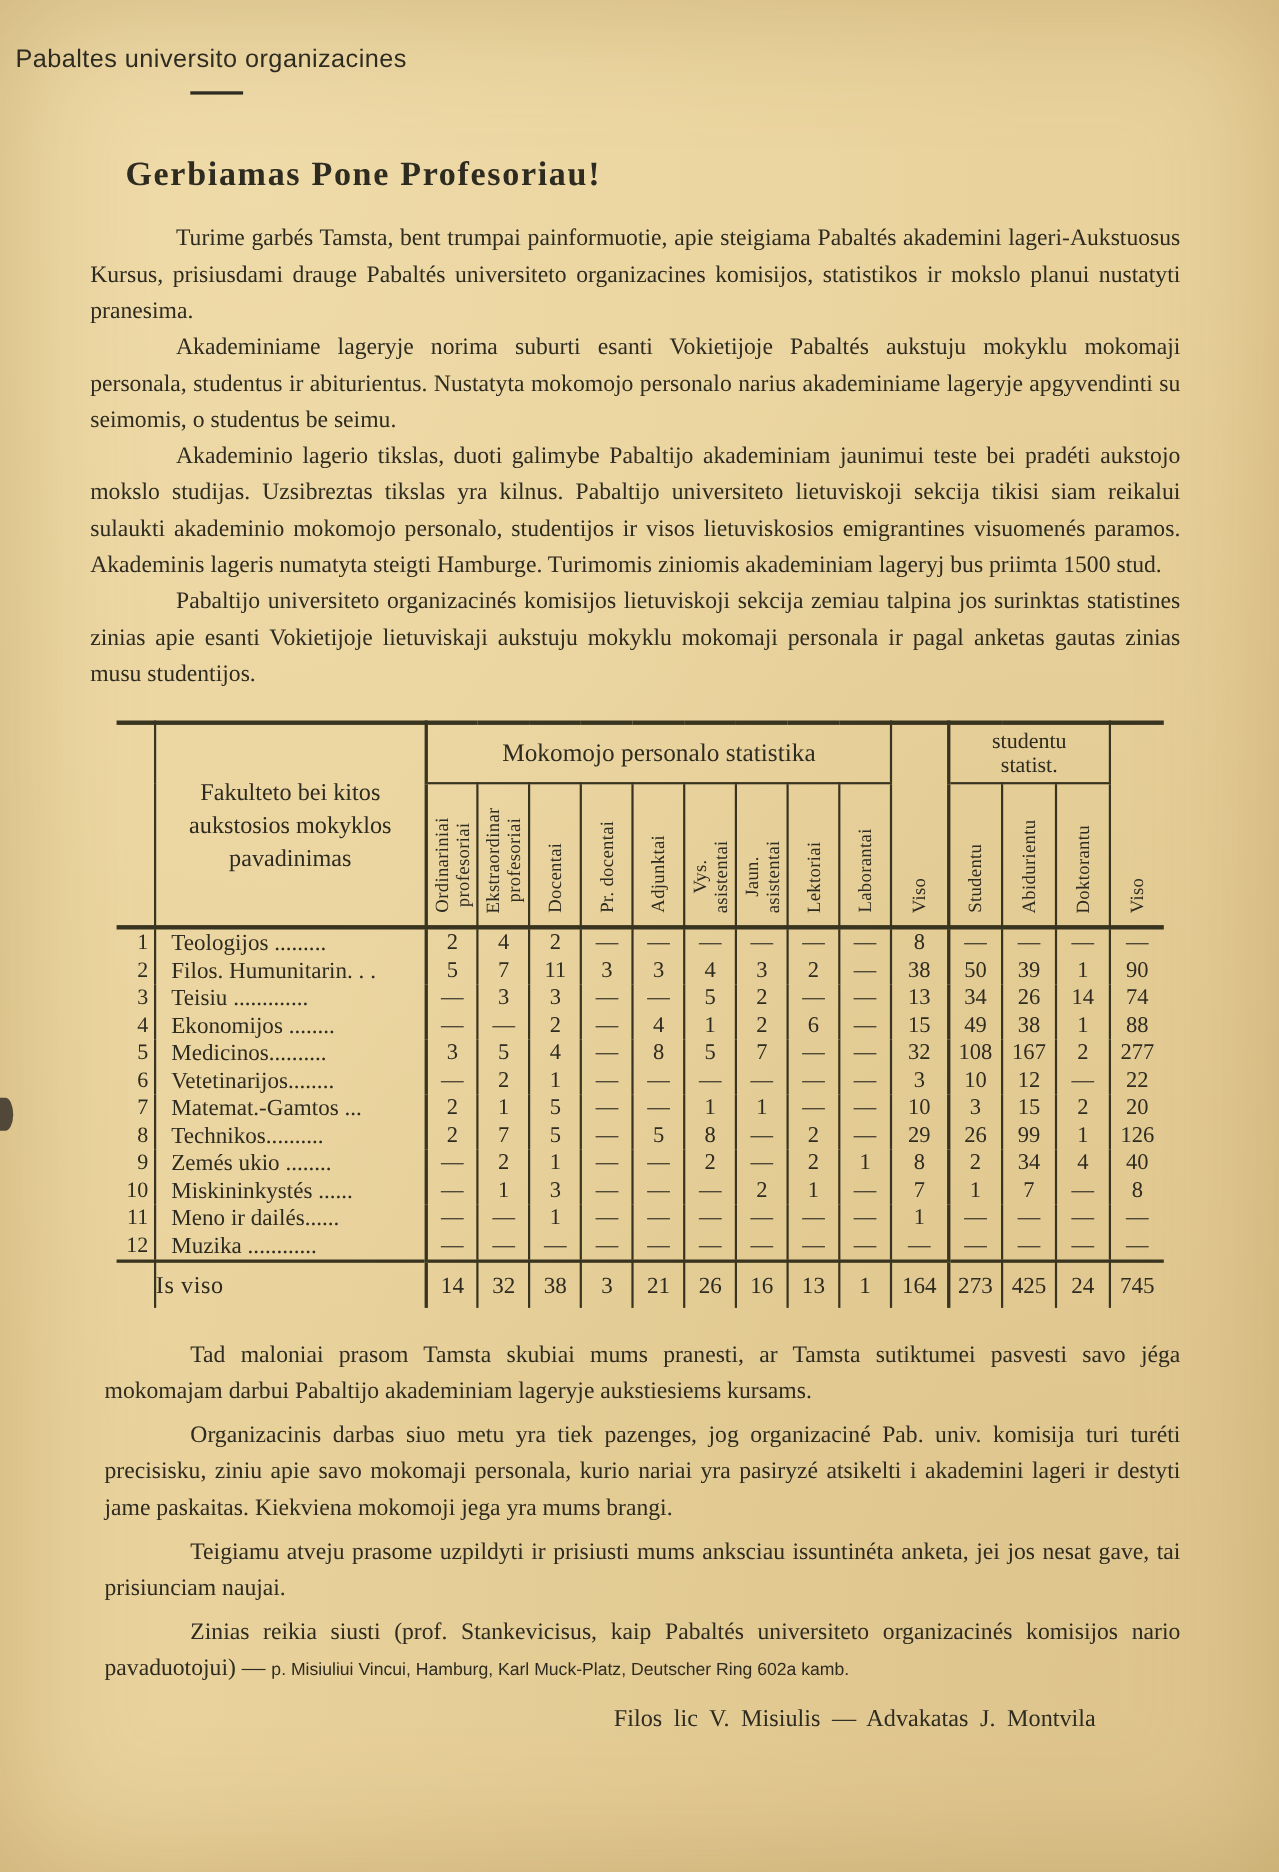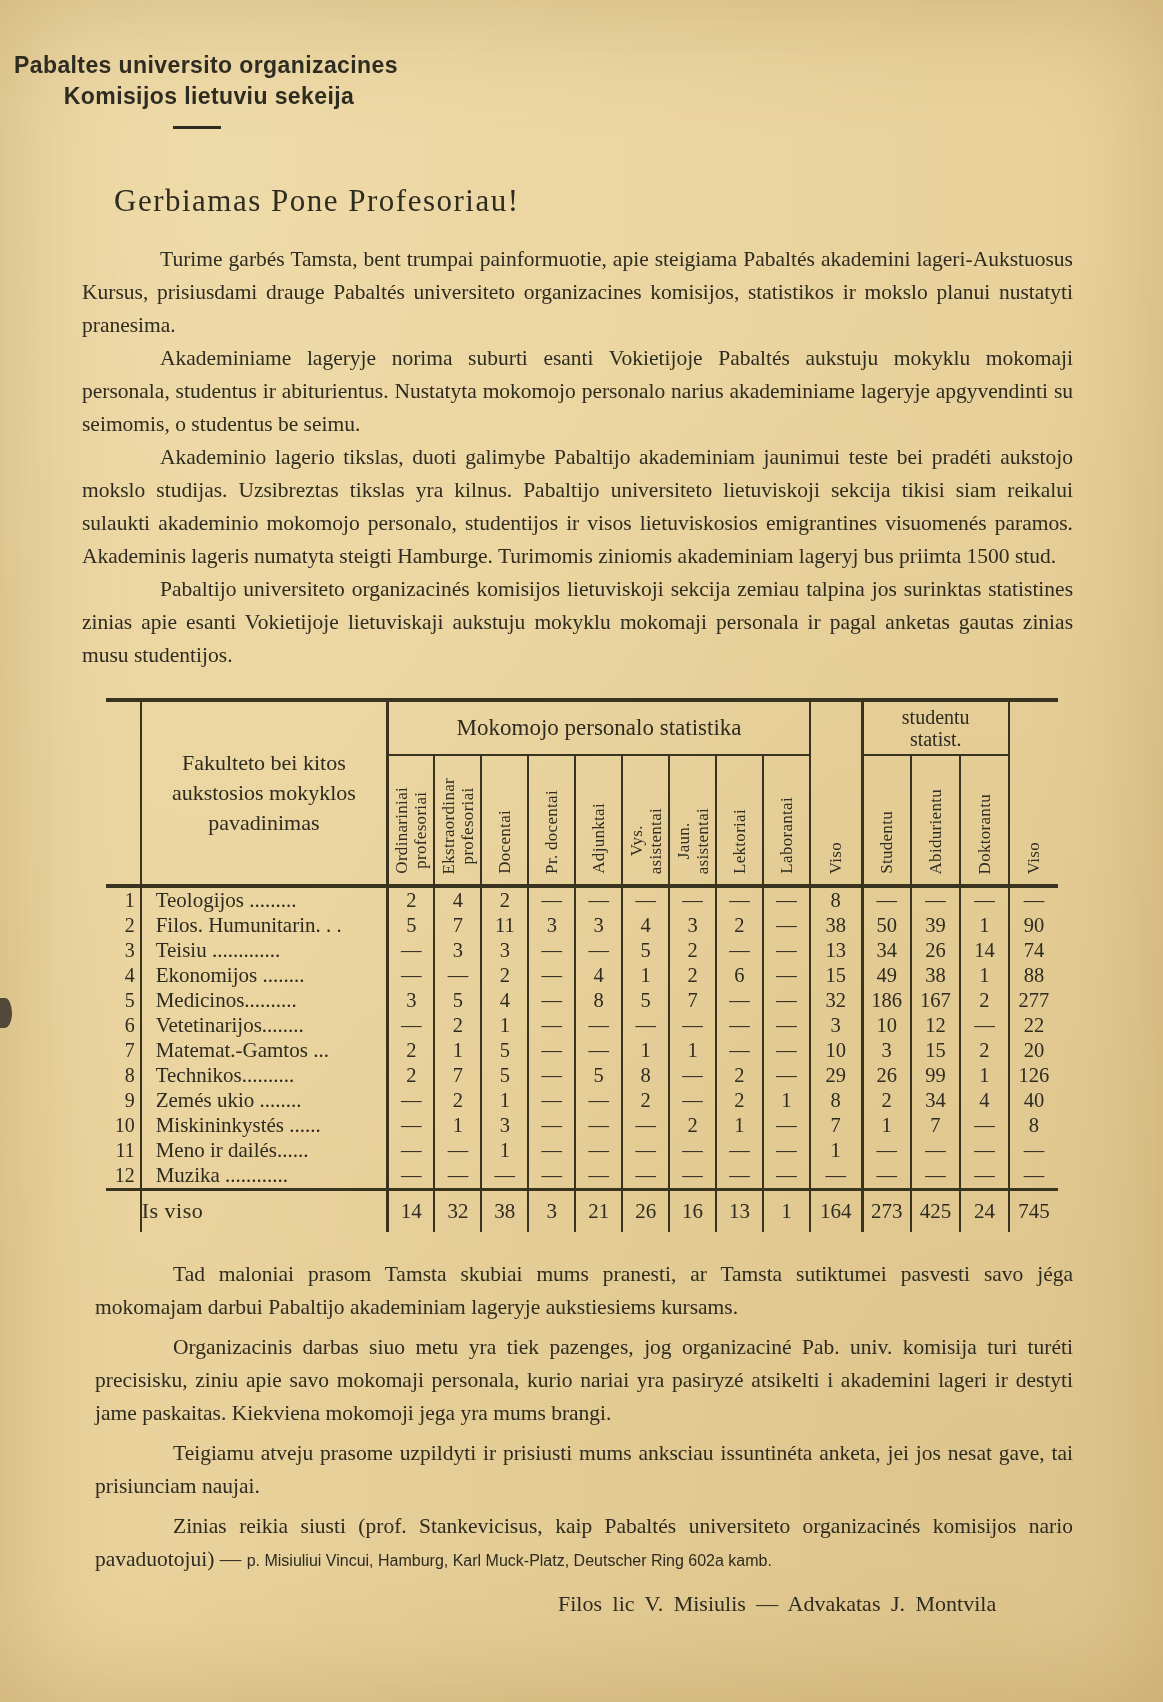--- a/index.html
+++ b/index.html
@@ -22,28 +22,28 @@
       var(--paper);
     box-shadow: inset 0 0 120px rgba(150,115,50,.35);
     overflow:hidden;
   }
   .fold-artifact{
     position:absolute;left:0;top:998px;width:12px;height:30px;
     background:#3a332a;border-radius:0 60% 60% 0 / 0 50% 50% 0;
     opacity:.85;
   }
   
-  .letterhead{padding-top:50px;margin-left:14px;width:390px;
-    font-family:var(--sans);font-weight:bold;font-size:23px;line-height:31px;
+  .letterhead{padding-top:38px;margin-left:14px;width:390px;
+    font-family:var(--sans);font-weight:normal;font-size:23px;line-height:31px;
     letter-spacing:.4px;}
   .letterhead .l2{text-align:center;}
   .lh-divider{width:48px;height:3px;background:var(--ink);margin:14px 0 0 173px;}
   
   .title{margin:54px 0 0 114px;font-family:var(--serif);font-size:31px;
-    letter-spacing:1.5px;font-weight:normal;}
+    letter-spacing:1.5px;font-weight:bold;}
   
   .body-text{margin:24px 90px 0 82px;font-family:var(--serif);
     font-size:21.5px;line-height:33px;text-align:justify;}
   .body-text p{margin:0;text-indent:78px;}
   .body-text2{margin:26px 90px 0 95px;font-family:var(--serif);
     font-size:21.5px;line-height:33px;text-align:justify;}
   .body-text2 p{margin:7px 0 0 0;text-indent:78px;}
   .addr{font-family:var(--sans);font-weight:normal;font-size:16px;}
   
   .tbl-wrap{margin:26px 0 0 106px;}
@@ -80,21 +80,20 @@
     font-size:22px;word-spacing:5px;}
 </style>
 </head>
 <body>
 
 <div class="page">
   <div class="fold-artifact"></div>
 
   <div class="letterhead">
     <div class="l1">Pabaltes universito organizacines</div>
-    <div class="l2">Komisijos lietuviu sekeija</div>
   </div>
   <div class="lh-divider"></div>
 
   <h1 class="title">Gerbiamas Pone Profesoriau!</h1>
 
   <div class="body-text">
     <p>Turime garbés Tamsta, bent trumpai painformuotie, apie steigiama Pabaltés akademini lageri-Aukstuosus Kursus, prisiusdami drauge Pabaltés universiteto organizacines komisijos, statistikos ir mokslo planui nustatyti pranesima.</p>
     <p>Akademiniame lageryje norima suburti esanti Vokietijoje Pabaltés aukstuju mokyklu mokomaji personala, studentus ir abiturientus.  Nustatyta mokomojo personalo narius akademiniame lageryje apgyvendinti su seimomis, o studentus be seimu.</p>
     <p>Akademinio lagerio tikslas, duoti galimybe Pabaltijo akademiniam jaunimui teste bei pradéti aukstojo mokslo studijas. Uzsibreztas tikslas yra kilnus. Pabaltijo universiteto lietuviskoji sekcija tikisi siam reikalui sulaukti akademinio mokomojo personalo, studentijos ir visos lietuviskosios emigrantines visuomenés paramos. Akademinis lageris numatyta steigti Hamburge. Turimomis ziniomis akademiniam lageryj bus priimta 1500 stud.</p>
     <p>Pabaltijo universiteto organizacinés komisijos lietuviskoji sekcija zemiau talpina jos surinktas statistines zinias apie esanti Vokietijoje lietuviskaji aukstuju mokyklu mokomaji personala ir pagal anketas gautas zinias musu studentijos.</p>
@@ -228,21 +227,21 @@
             <td class="val hl">3</td>
             <td class="val tl">5</td>
             <td class="val tl">4</td>
             <td class="val tl">—</td>
             <td class="val tl">8</td>
             <td class="val tl">5</td>
             <td class="val tl">7</td>
             <td class="val tl">—</td>
             <td class="val tl">—</td>
             <td class="val tl">32</td>
-            <td class="val hl">186</td>
+            <td class="val hl">108</td>
             <td class="val tl">167</td>
             <td class="val tl">2</td>
             <td class="val tl">277</td>
           </tr>
           <tr>
             <td class="nr">6</td>
             <td class="fname">Vetetinarijos........</td>
             <td class="val hl">—</td>
             <td class="val tl">2</td>
             <td class="val tl">1</td>

